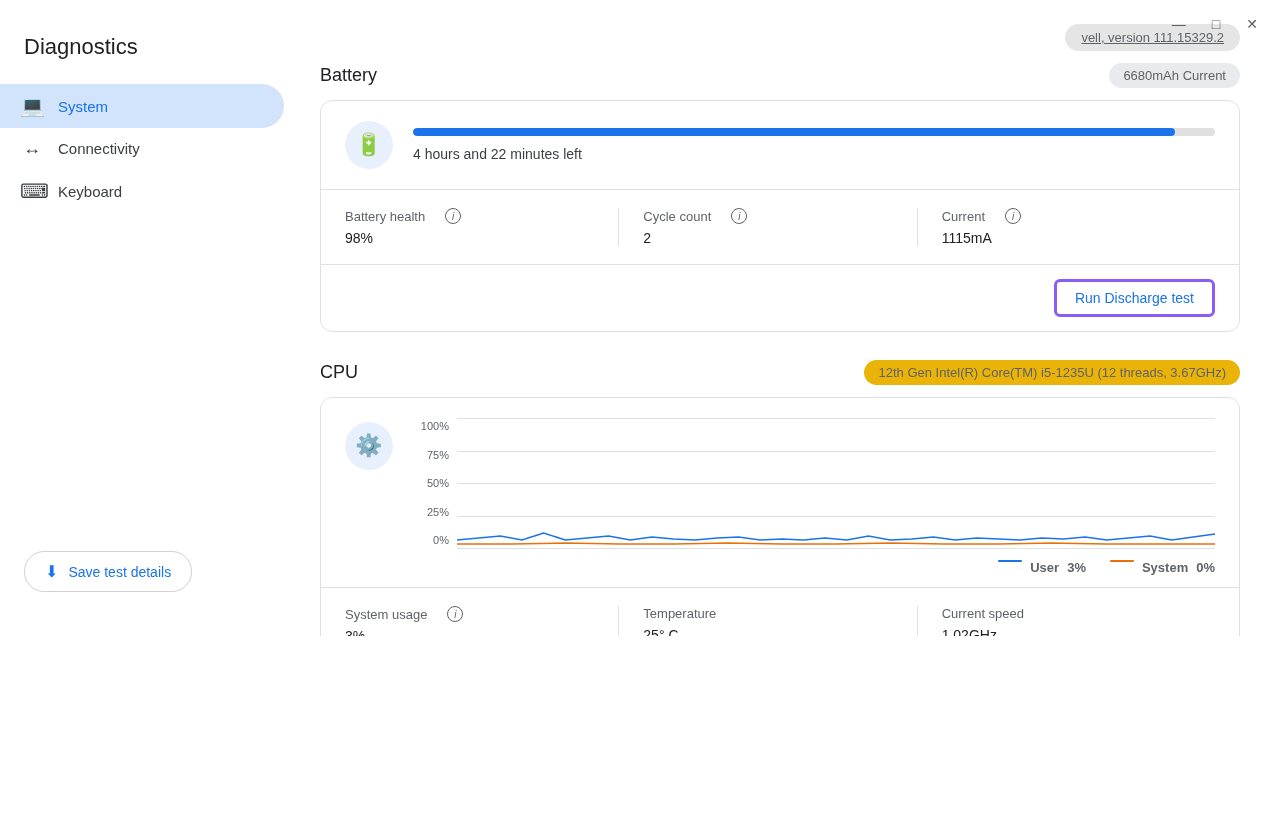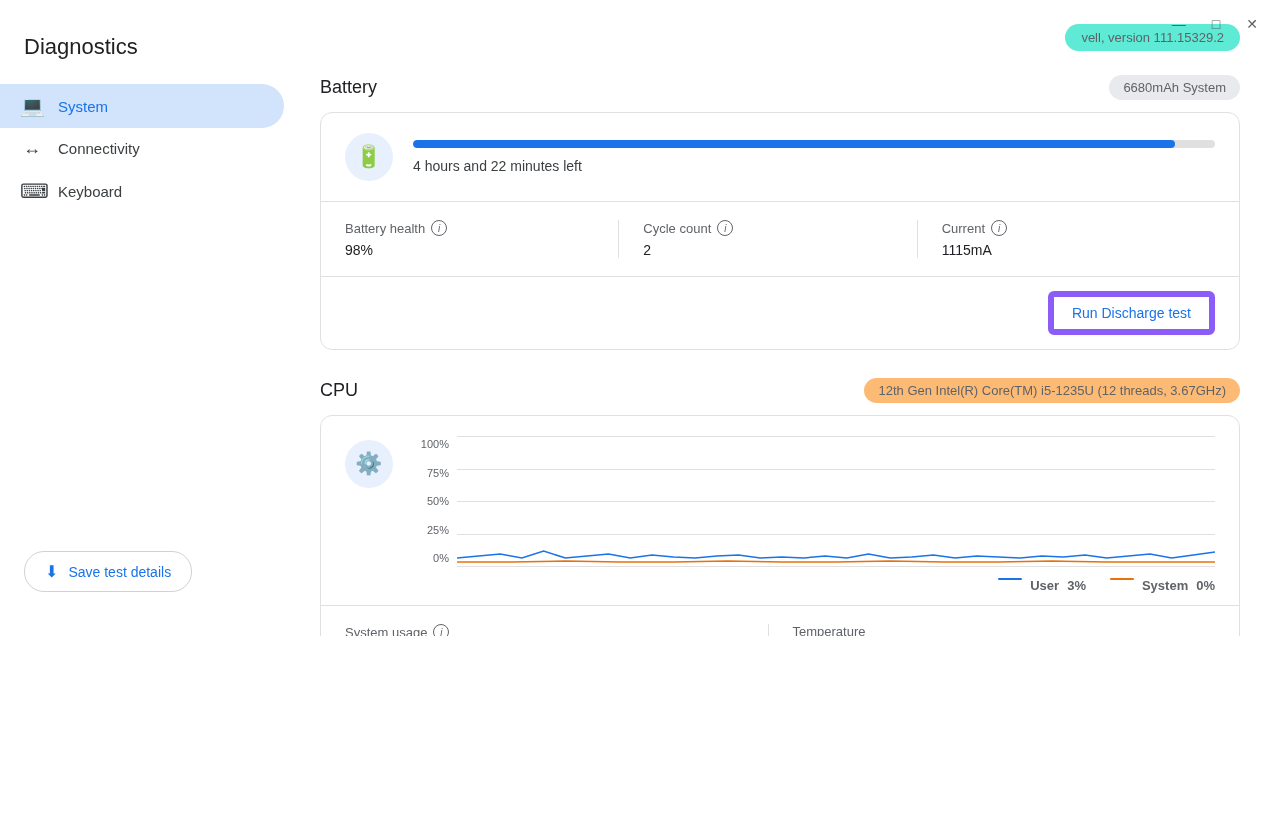--- a/index.html
+++ b/index.html
@@ -96,27 +96,28 @@
     
     .main-content {
       flex: 1;
       padding: 24px 40px 24px 20px;
       overflow-y: auto;
     }
 
     
     .version-badge {
       display: inline-block;
-      background: #5eead4;
+      background: #e5e5e5;
       border-radius: 20px;
       padding: 6px 16px;
       font-size: 13px;
       color: #5f6368;
-      margin-bottom: 24px;
+      margin-bottom: 12px;
       float: right;
+      text-decoration: underline;
     }
 
     
     .section-header {
       display: flex;
       justify-content: space-between;
       align-items: center;
       margin-bottom: 12px;
       clear: both;
       gap: 31px;
@@ -195,21 +196,21 @@
     .stat-col:last-child {
       border-right: none;
       margin-right: 0;
     }
     .stat-label {
       font-size: 13px;
       color: #5f6368;
       margin-bottom: 6px;
       display: flex;
       align-items: center;
-      gap: 6px;
+      gap: 20px;
     }
     .stat-value {
       font-size: 14px;
       color: #202124;
     }
     .info-icon {
       width: 16px;
       height: 16px;
       border: 1.5px solid #5f6368;
       border-radius: 50%;
@@ -223,33 +224,33 @@
     }
 
     
     .discharge-row {
       border-top: 1px solid #e0e0e0;
       padding: 14px 24px;
       display: flex;
       justify-content: flex-end;
     }
     .discharge-btn {
-      border: 6px solid #8b5cf6;
+      border: 3px solid #8b5cf6;
       border-radius: 6px;
       padding: 8px 18px;
       color: #1a73e8;
       background: #fff;
       font-size: 14px;
       cursor: pointer;
       font-weight: 500;
     }
 
     
     .cpu-badge {
-      background: #fdba74;
+      background: #eab308;
       border-radius: 20px;
       padding: 5px 14px;
       font-size: 13px;
       color: #5f6368;
     }
 
     
     .cpu-card {
       background: #fff;
       border: 1px solid #e0e0e0;
@@ -388,21 +389,21 @@
   </div>
 
   <div class="main-content">
 
     <div style="text-align:right; margin-bottom: 20px;">
       <span class="version-badge">vell, version 111.15329.2</span>
     </div>
 
     <div class="section-header">
       <span class="section-title">Battery</span>
-      <span class="capacity-badge">6680mAh System</span>
+      <span class="capacity-badge">6680mAh Current</span>
     </div>
 
     <div class="card">
       <div class="battery-top">
         <div class="battery-icon-wrap">
           <span style="font-size:22px; color:#1a73e8;">🔋</span>
         </div>
         <div class="battery-bar-wrap">
           <div class="progress-bar-bg">
             <div class="progress-bar-fill" style="width: 95%;"></div>
@@ -503,17 +504,23 @@
             <span class="info-icon">i</span>
           </div>
           <div class="stat-value">3%</div>
         </div>
         <div class="stat-col">
           <div class="stat-label">
             <span>Temperature</span>
           </div>
           <div class="stat-value">25° C</div>
         </div>
+        <div class="stat-col">
+          <div class="stat-label">
+            <span>Current speed</span>
+          </div>
+          <div class="stat-value">1.02GHz</div>
+        </div>
       </div>
     </div>
 
   </div>
 </div>
 
 </body></html>

